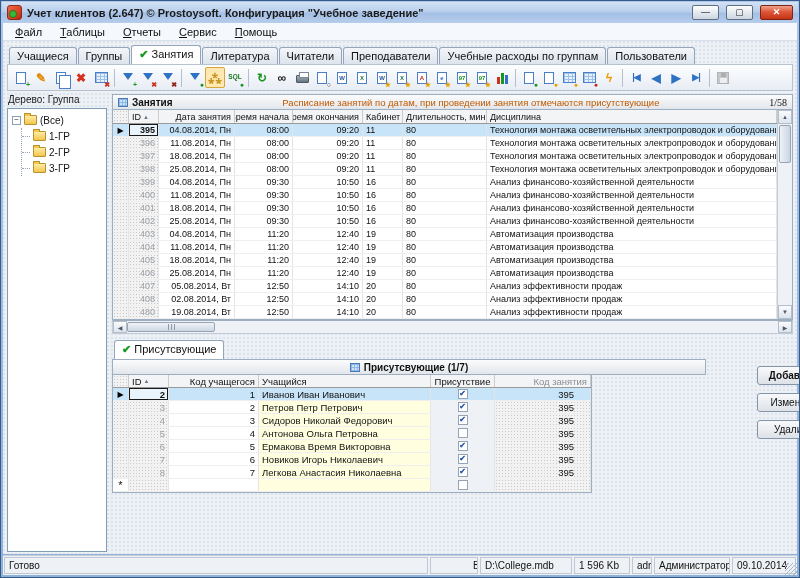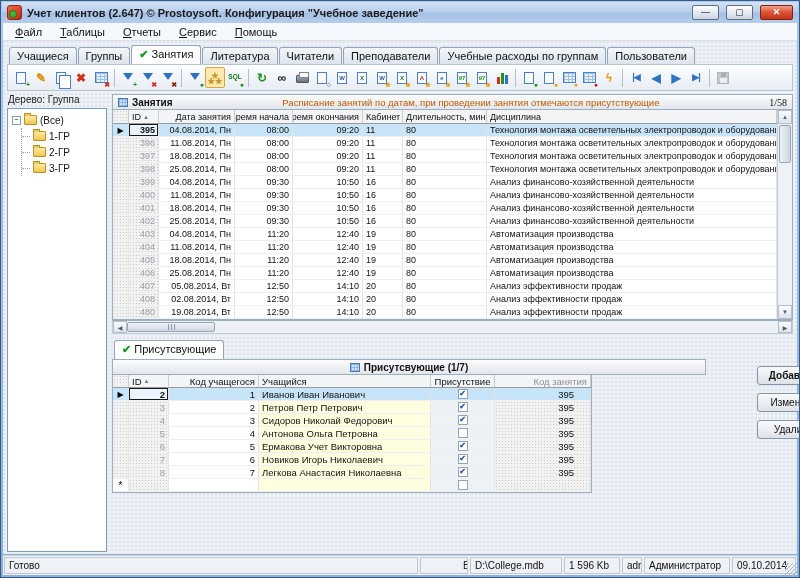--- a/index.html
+++ b/index.html
@@ -945,21 +945,21 @@
                     </div>
                     <div class="grow">
                       <div class="gc c dotted" style="width: 16px;"></div>
                       <div class="gc r dotted" style="width: 40px;">
                         <span class="idtxt">6</span>
                       </div>
                       <div class="gc r" style="width: 90px;">
                         <span>5</span>
                       </div>
                       <div class="gc yellow" style="width: 172px;">
-                        <span>Ермакова Учет Викторовна</span>
+                        <span>Ермакова Время Викторовна</span>
                       </div>
                       <div class="gc c cbcell" style="width: 64px;">
                         <span class="cb">✔</span>
                       </div>
                       <div class="gc r dotted" style="width: 96px; padding-right: 16px;">
                         <span>395</span>
                       </div>
                     </div>
                     <div class="grow">
                       <div class="gc c dotted" style="width: 16px;"></div>
@@ -1038,21 +1038,21 @@
       </div>
       <div class="scell" style="width: 92px;">
         <span>D:\College.mdb</span>
       </div>
       <div class="scell" style="width: 56px;">
         <span>1 596 Kb</span>
       </div>
       <div class="scell" style="width: 20px;">
         <span>admin</span>
       </div>
-      <div class="scell" style="width: 86px;">
+      <div class="scell" style="width: 76px;">
         <span>Администратор</span>
       </div>
       <div class="scell" style="width: 64px;">
         <span>09.10.2014</span>
       </div>
     </div>
   <div class="grip"></div>
 </div>
 
 </body></html>

